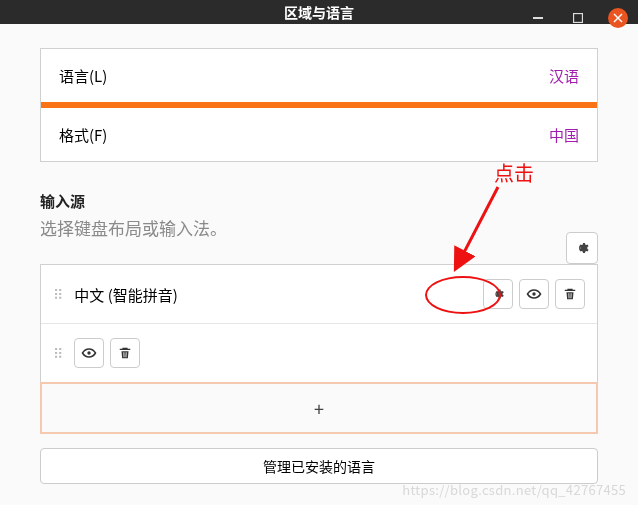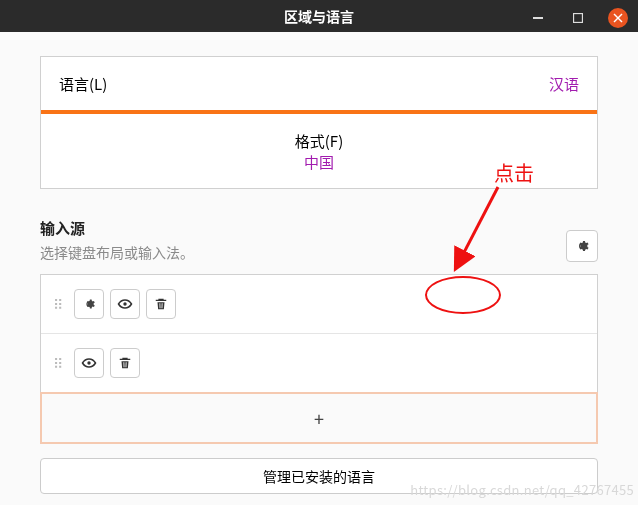--- a/index.html
+++ b/index.html
@@ -11,21 +11,21 @@
       font-family: -apple-system, "Noto Sans CJK SC", sans-serif;
       font-size: 14px;
       background: #fafafa;
       width: 638px;
       height: 505px;
       overflow: hidden;
       position: relative;
     }
     .titlebar {
       background: #2b2b2b;
-      height: 32px;
+      height: 24px;
       display: flex;
       align-items: center;
       position: relative;
       color: #fff;
     }
     .titlebar-title {
       position: absolute;
       left: 50%;
       transform: translateX(-50%);
       font-weight: 600;
@@ -65,42 +65,41 @@
       background: #fff;
     }
     .panel-row {
       display: flex;
       justify-content: space-between;
       align-items: center;
       padding: 16px 18px;
       font-size: 15px;
     }
     .panel-row + .panel-row {
-      border-top: 4px solid #f97316;
-      flex-direction: column;
+      border-top: 6px solid #f97316;
     }
     .panel-row .row-value {
       color: #a21caf;
     }
     .section-header {
       display: flex;
       justify-content: space-between;
-      align-items: center;
+      align-items: flex-end;
       margin-top: 28px;
     }
     .section-title {
       font-size: 15px;
       font-weight: 700;
       color: #222;
     }
     .section-sub {
-      font-size: 14px;
+      font-size: 17px;
       color: #8a8a8a;
       margin-top: 4px;
-      margin-bottom: 12px;
+      margin-bottom: 24px;
     }
     .gear-btn {
       width: 32px;
       height: 32px;
       border: 1px solid #ccc;
       border-radius: 4px;
       background: #fff;
       display: flex;
       align-items: center;
       justify-content: center;
@@ -161,21 +160,21 @@
       border-radius: 4px;
       background: #fff;
       font-size: 14px;
       display: flex;
       align-items: center;
       justify-content: center;
     }
     .watermark {
       position: absolute;
       bottom: 6px;
-      right: 4px;
+      right: 12px;
       font-size: 13px;
       color: #d8d8d8;
       letter-spacing: 0.3px;
     }
     .annotation-label {
       position: absolute;
       top: 158px;
       left: 494px;
       color: #e11;
       font-size: 20px;
@@ -250,20 +249,21 @@
             <path fill="#444" d="M13.3 8.9l1.3.8-1 1.7-1.4-.5c-.3.3-.6.5-1 .7l-.2 1.5H9l-.2-1.5c-.4-.2-.7-.4-1-.7l-1.4.5-1-1.7 1.3-.8c0-.3-.1-.6-.1-.9s0-.6.1-.9l-1.3-.8 1-1.7 1.4.5c.3-.3.6-.5 1-.7L9 2.9h2l.2 1.5c.4.2.7.4 1 .7l1.4-.5 1 1.7-1.3.8c0 .3.1.6.1.9s0 .6-.1.9z"></path>
           </svg>
       </span>
     </div>
   </div>
 
   <div class="input-list">
 
     <div class="input-row">
       <span class="drag-handle">⠿</span>
+      <span class="input-label">中文 (智能拼音)</span>
       <div class="row-actions">
         <div class="icon-btn">
           <span>
             <svg width="14" height="14" viewBox="0 0 16 16">
                 <path fill="#444" d="M8 5a3 3 0 100 6 3 3 0 000-6zm0 4.6a1.6 1.6 0 110-3.2 1.6 1.6 0 010 3.2z"></path>
                 <path fill="#444" d="M13.3 8.9l1.3.8-1 1.7-1.4-.5c-.3.3-.6.5-1 .7l-.2 1.5H9l-.2-1.5c-.4-.2-.7-.4-1-.7l-1.4.5-1-1.7 1.3-.8c0-.3-.1-.6-.1-.9s0-.6.1-.9l-1.3-.8 1-1.7 1.4.5c.3-.3.6-.5 1-.7L9 2.9h2l.2 1.5c.4.2.7.4 1 .7l1.4-.5 1 1.7-1.3.8c0 .3.1.6.1.9s0 .6-.1.9z"></path>
               </svg>
           </span>
         </div>
         <div class="icon-btn">

